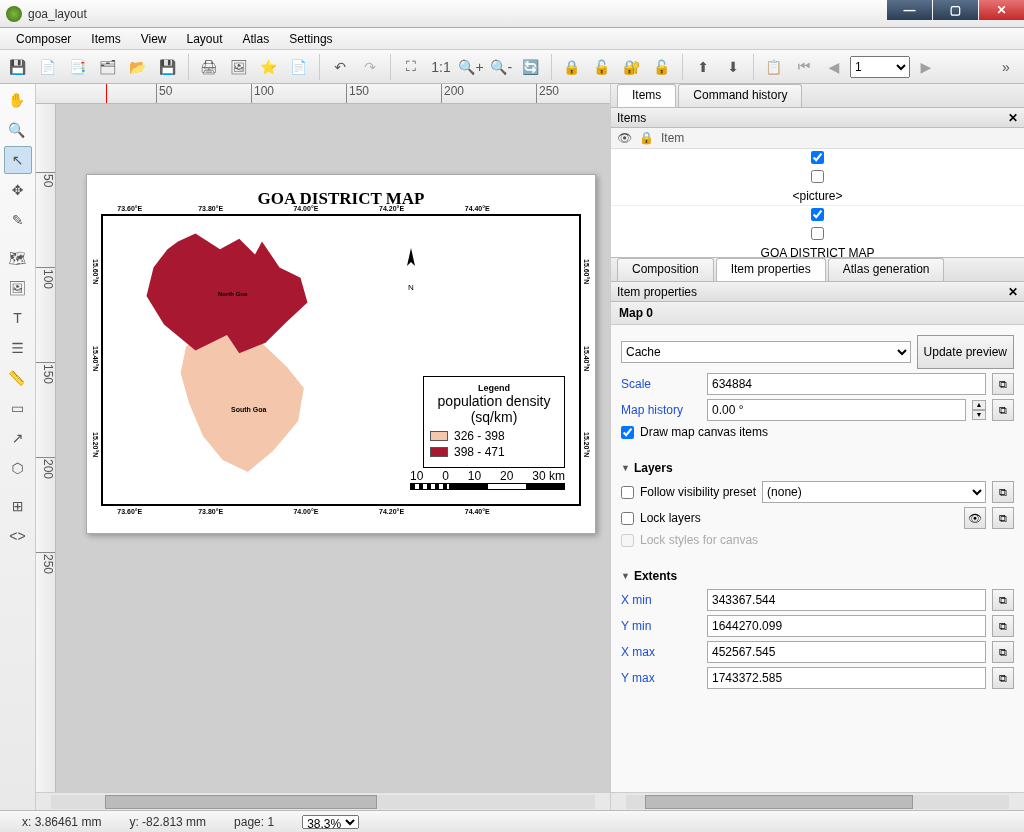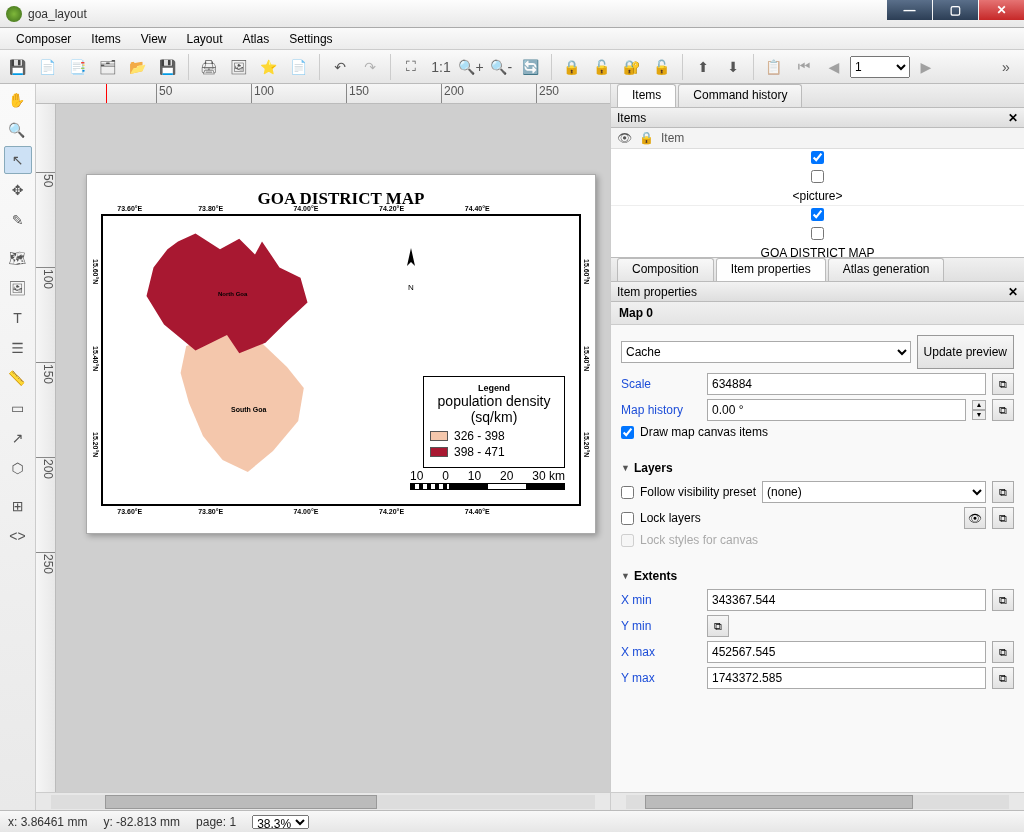--- a/index.html
+++ b/index.html
@@ -92,21 +92,21 @@
 .form-row input[type=text] { flex:1; height:22px; border:1px solid #aaa; padding:0 4px; background:#fff;}
 .form-row select { flex:1; height:22px; border:1px solid #aaa; background:#fff;}
 .form-row .side-btn { width:22px; height:22px; border:1px solid #aaa; background:linear-gradient(#f6f6f6,#e2e2e2); display:flex; align-items:center; justify-content:center; font-size:11px; cursor:pointer;}
 .form-row .spin { width:14px; display:flex; flex-direction:column;}
 .form-row .spin div{height:10px; border:1px solid #aaa; font-size:7px; text-align:center; line-height:8px; background:#eee; cursor:pointer;}
 .chk-row { display:flex; align-items:center; gap:6px; margin:4px 0;}
 .chk-row.disabled { color:#aaa;}
 .update-btn { height:34px; border:1px solid #999; background:linear-gradient(#f6f6f6,#e2e2e2); padding:0 6px; cursor:pointer;}
 
 
-.statusbar { height:22px; background:linear-gradient(#f8f8f8,#e6e6e6); border-top:1px solid #bbb; display:flex; align-items:center; padding:0 8px; gap:16px; font-size:12px; color:#333;}
+.statusbar { height:22px; background:linear-gradient(#f8f8f8,#e6e6e6); border-top:1px solid #bbb; display:flex; align-items:center; padding:0 22px; gap:28px; font-size:12px; color:#333;}
 .statusbar select{height:14px;}
 </style>
 </head>
 <body>
 
 <div class="titlebar">
   <div class="app-icon"></div>
   <div class="title">goa_layout</div>
   <div class="win-btns">
     <div class="win-btn win-min">—</div>
@@ -372,20 +372,21 @@
 
       <div class="group">
         <div class="ghead">Extents</div>
         <div class="form-row">
           <label>X min</label>
           <input type="text" value="343367.544" style="">
           <div class="side-btn">⧉</div>
         </div>
         <div class="form-row">
           <label>Y min</label>
+          <input type="text" value="1644270.099" style="">
           <div class="side-btn">⧉</div>
         </div>
         <div class="form-row">
           <label>X max</label>
           <input type="text" value="452567.545" style="">
           <div class="side-btn">⧉</div>
         </div>
         <div class="form-row">
           <label>Y max</label>
           <input type="text" value="1743372.585" style="">

